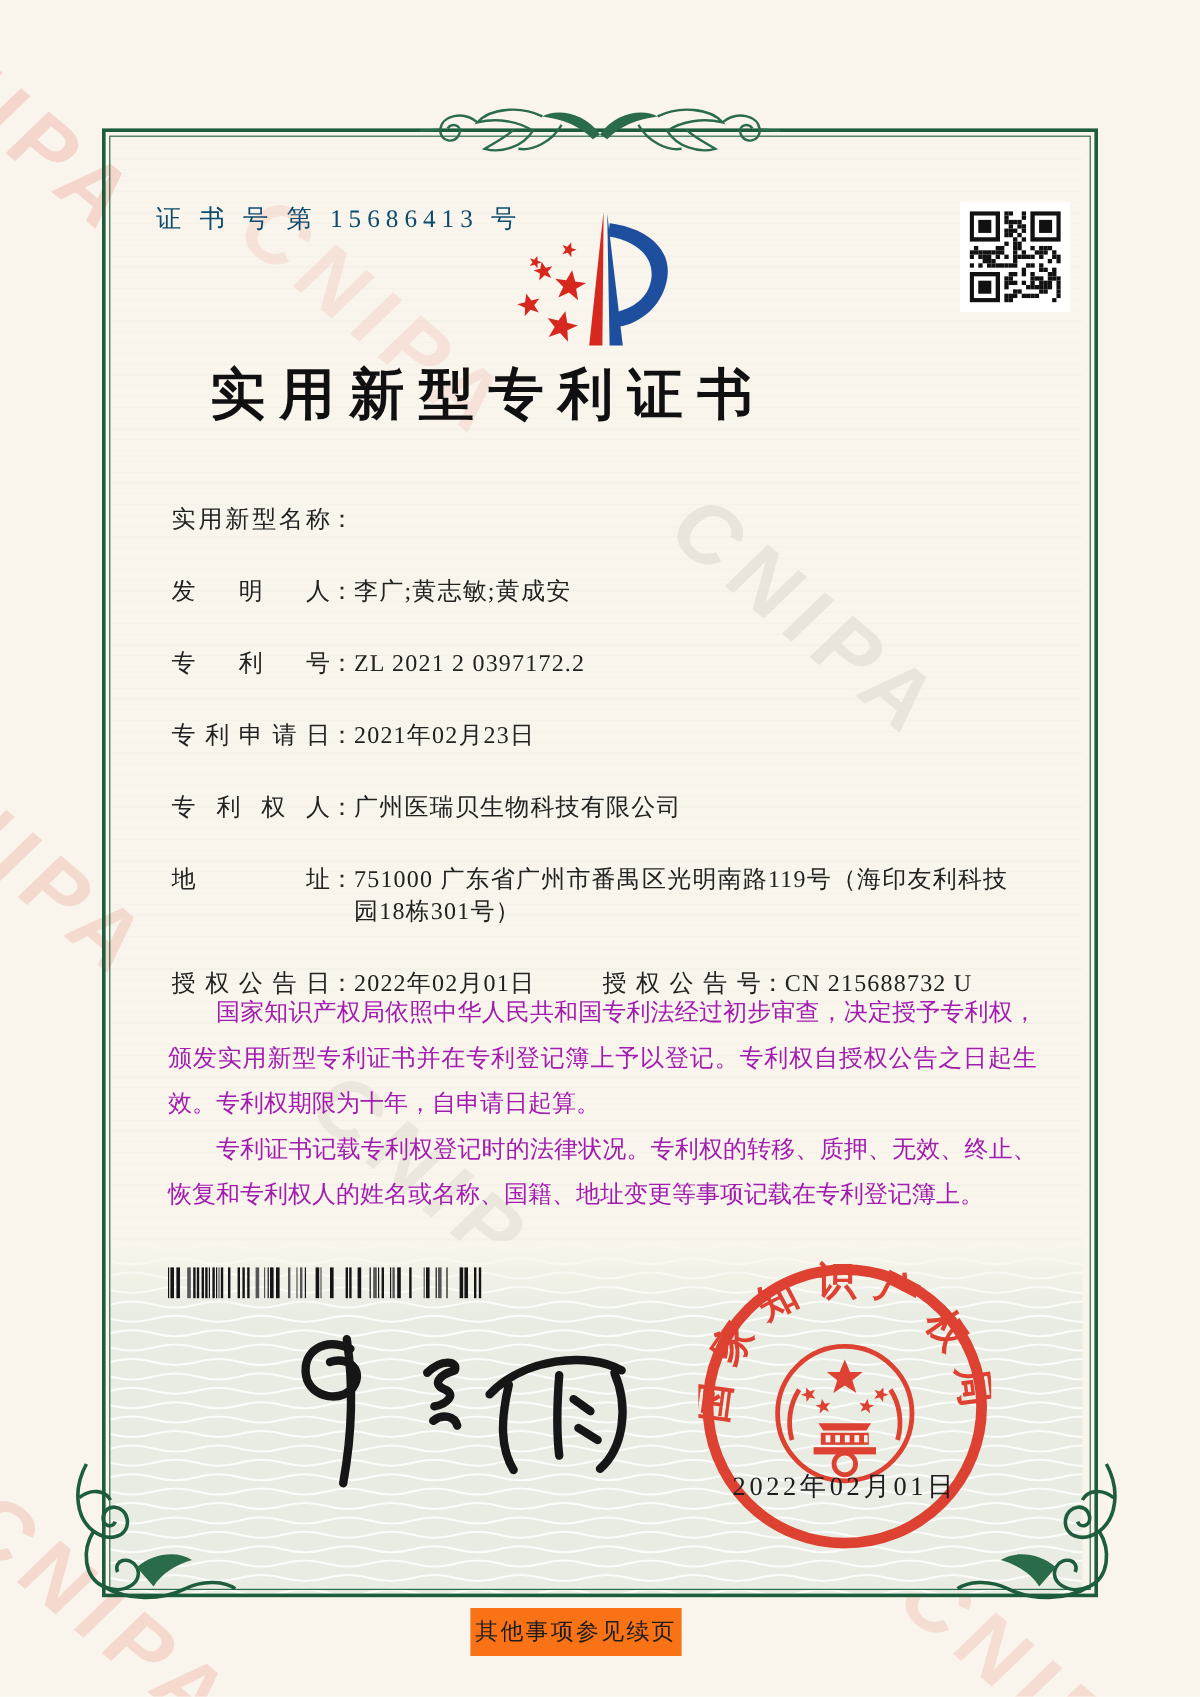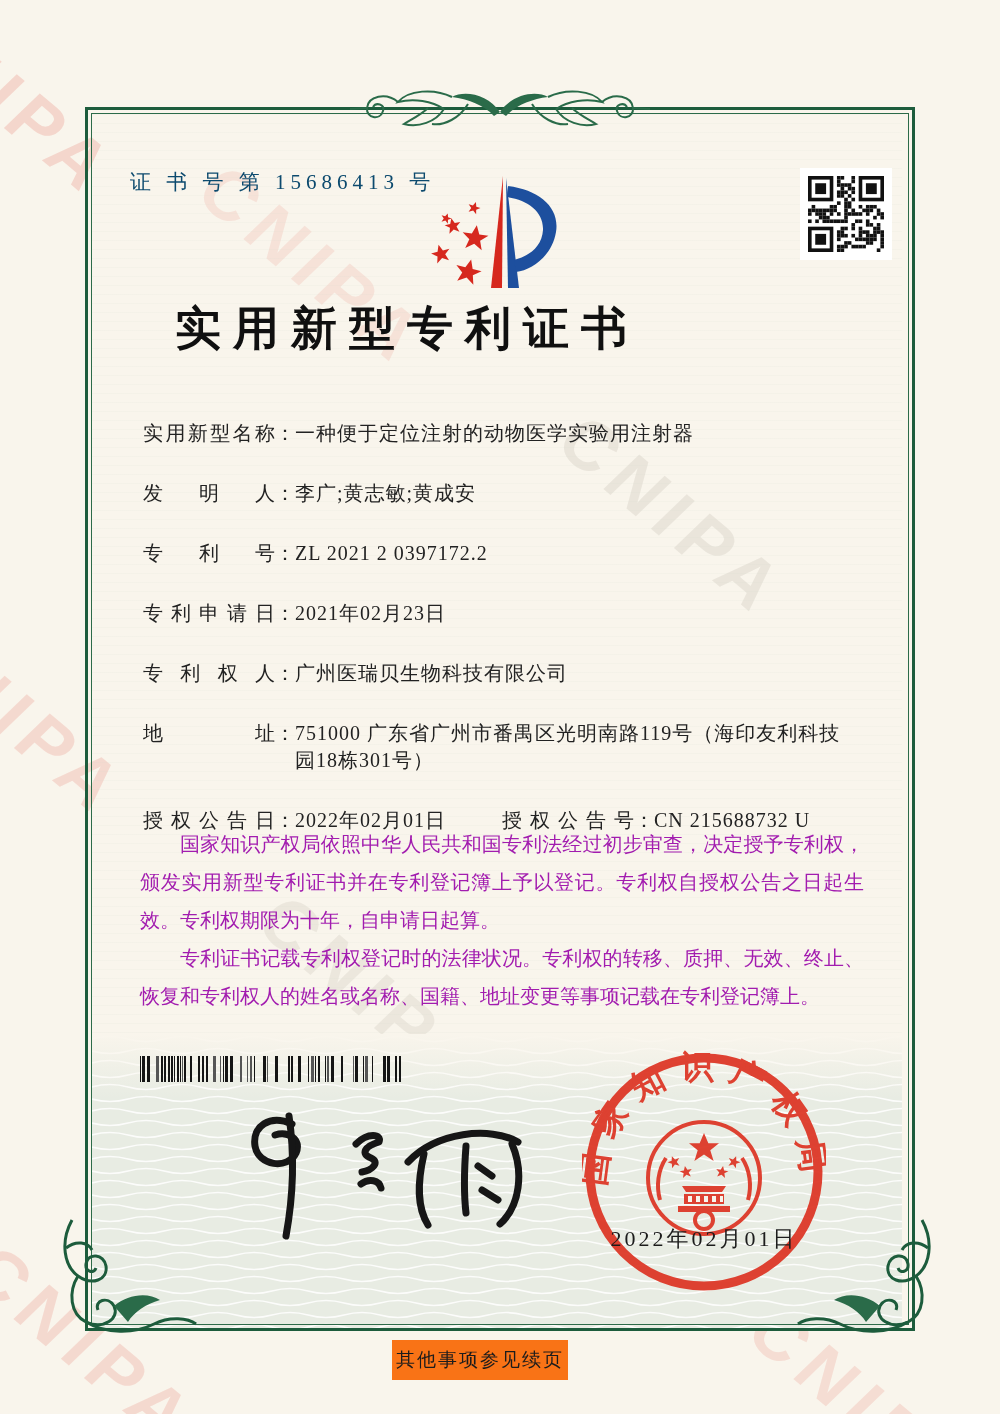--- a/index.html
+++ b/index.html
@@ -326,21 +326,20 @@
       <path d="M80,22 C112,26 132,44 128,68 C124,92 104,106 88,108 L86,96 C102,92 114,82 115,66 C116,48 100,36 79,33 Z"></path>
     </g>
   </svg>
 
   <div class="title">实用新型专利证书</div>
 
   <div class="fields">
     <div class="frow">
       <span class="flabel">实用新型名称</span>
         <span class="fcolon">：</span>
-      <span class="fvalue">一种便于定位注射的动物医学实验用注射器</span>
     </div>
     <div class="frow">
       <span class="flabel">发明人</span>
         <span class="fcolon">：</span>
       <span class="fvalue">李广;黄志敏;黄成安</span>
     </div>
     <div class="frow">
       <span class="flabel">专利号</span>
         <span class="fcolon">：</span>
       <span class="fvalue">ZL 2021 2 0397172.2</span>

